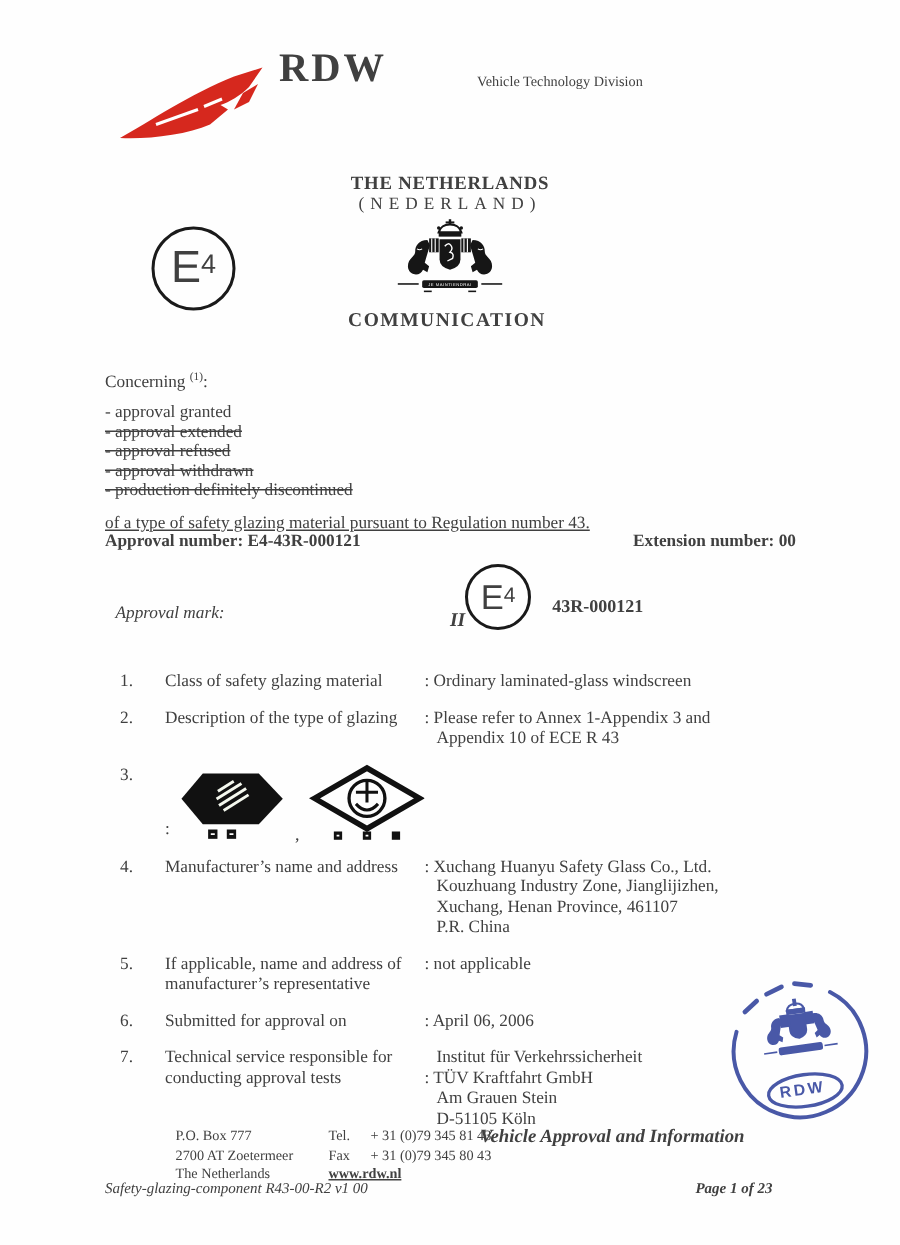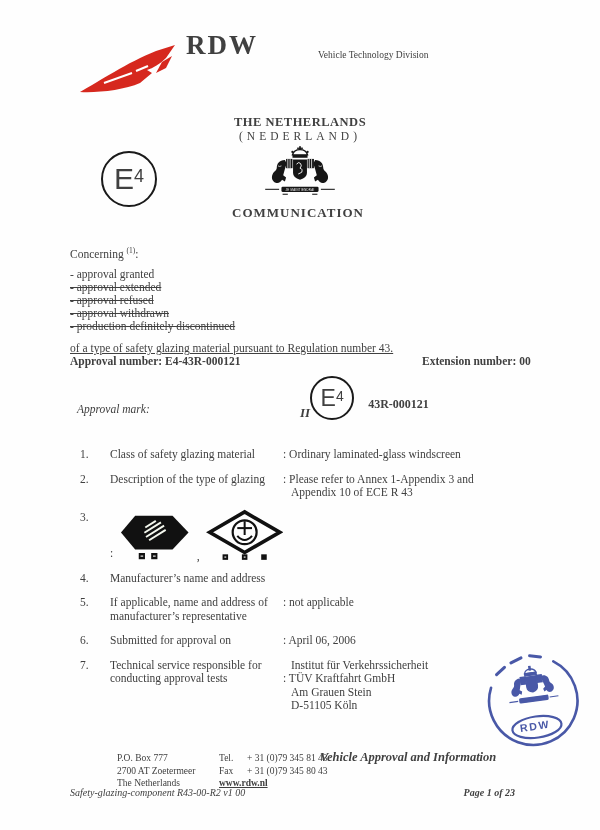--- a/index.html
+++ b/index.html
@@ -199,20 +199,26 @@
           </svg>
         </div>
       </div>
     </div>
 
     <div class="row">
       <div class="no">4.</div>
       <div>
           <div class="lline">Manufacturer’s name and address</div>
         </div>
+      <div>
+        <div class="vline">: Xuchang Huanyu Safety Glass Co., Ltd.</div>
+        <div class="vline cont">Kouzhuang Industry Zone, Jianglijizhen,</div>
+        <div class="vline cont">Xuchang, Henan Province, 461107</div>
+        <div class="vline cont">P.R. China</div>
+      </div>
     </div>
 
     <div class="row">
       <div class="no">5.</div>
       <div>
         <div class="lline">If applicable, name and address of</div>
         <div class="lline">manufacturer’s representative</div>
       </div>
       <div>
           <div class="vline">: not applicable</div>

